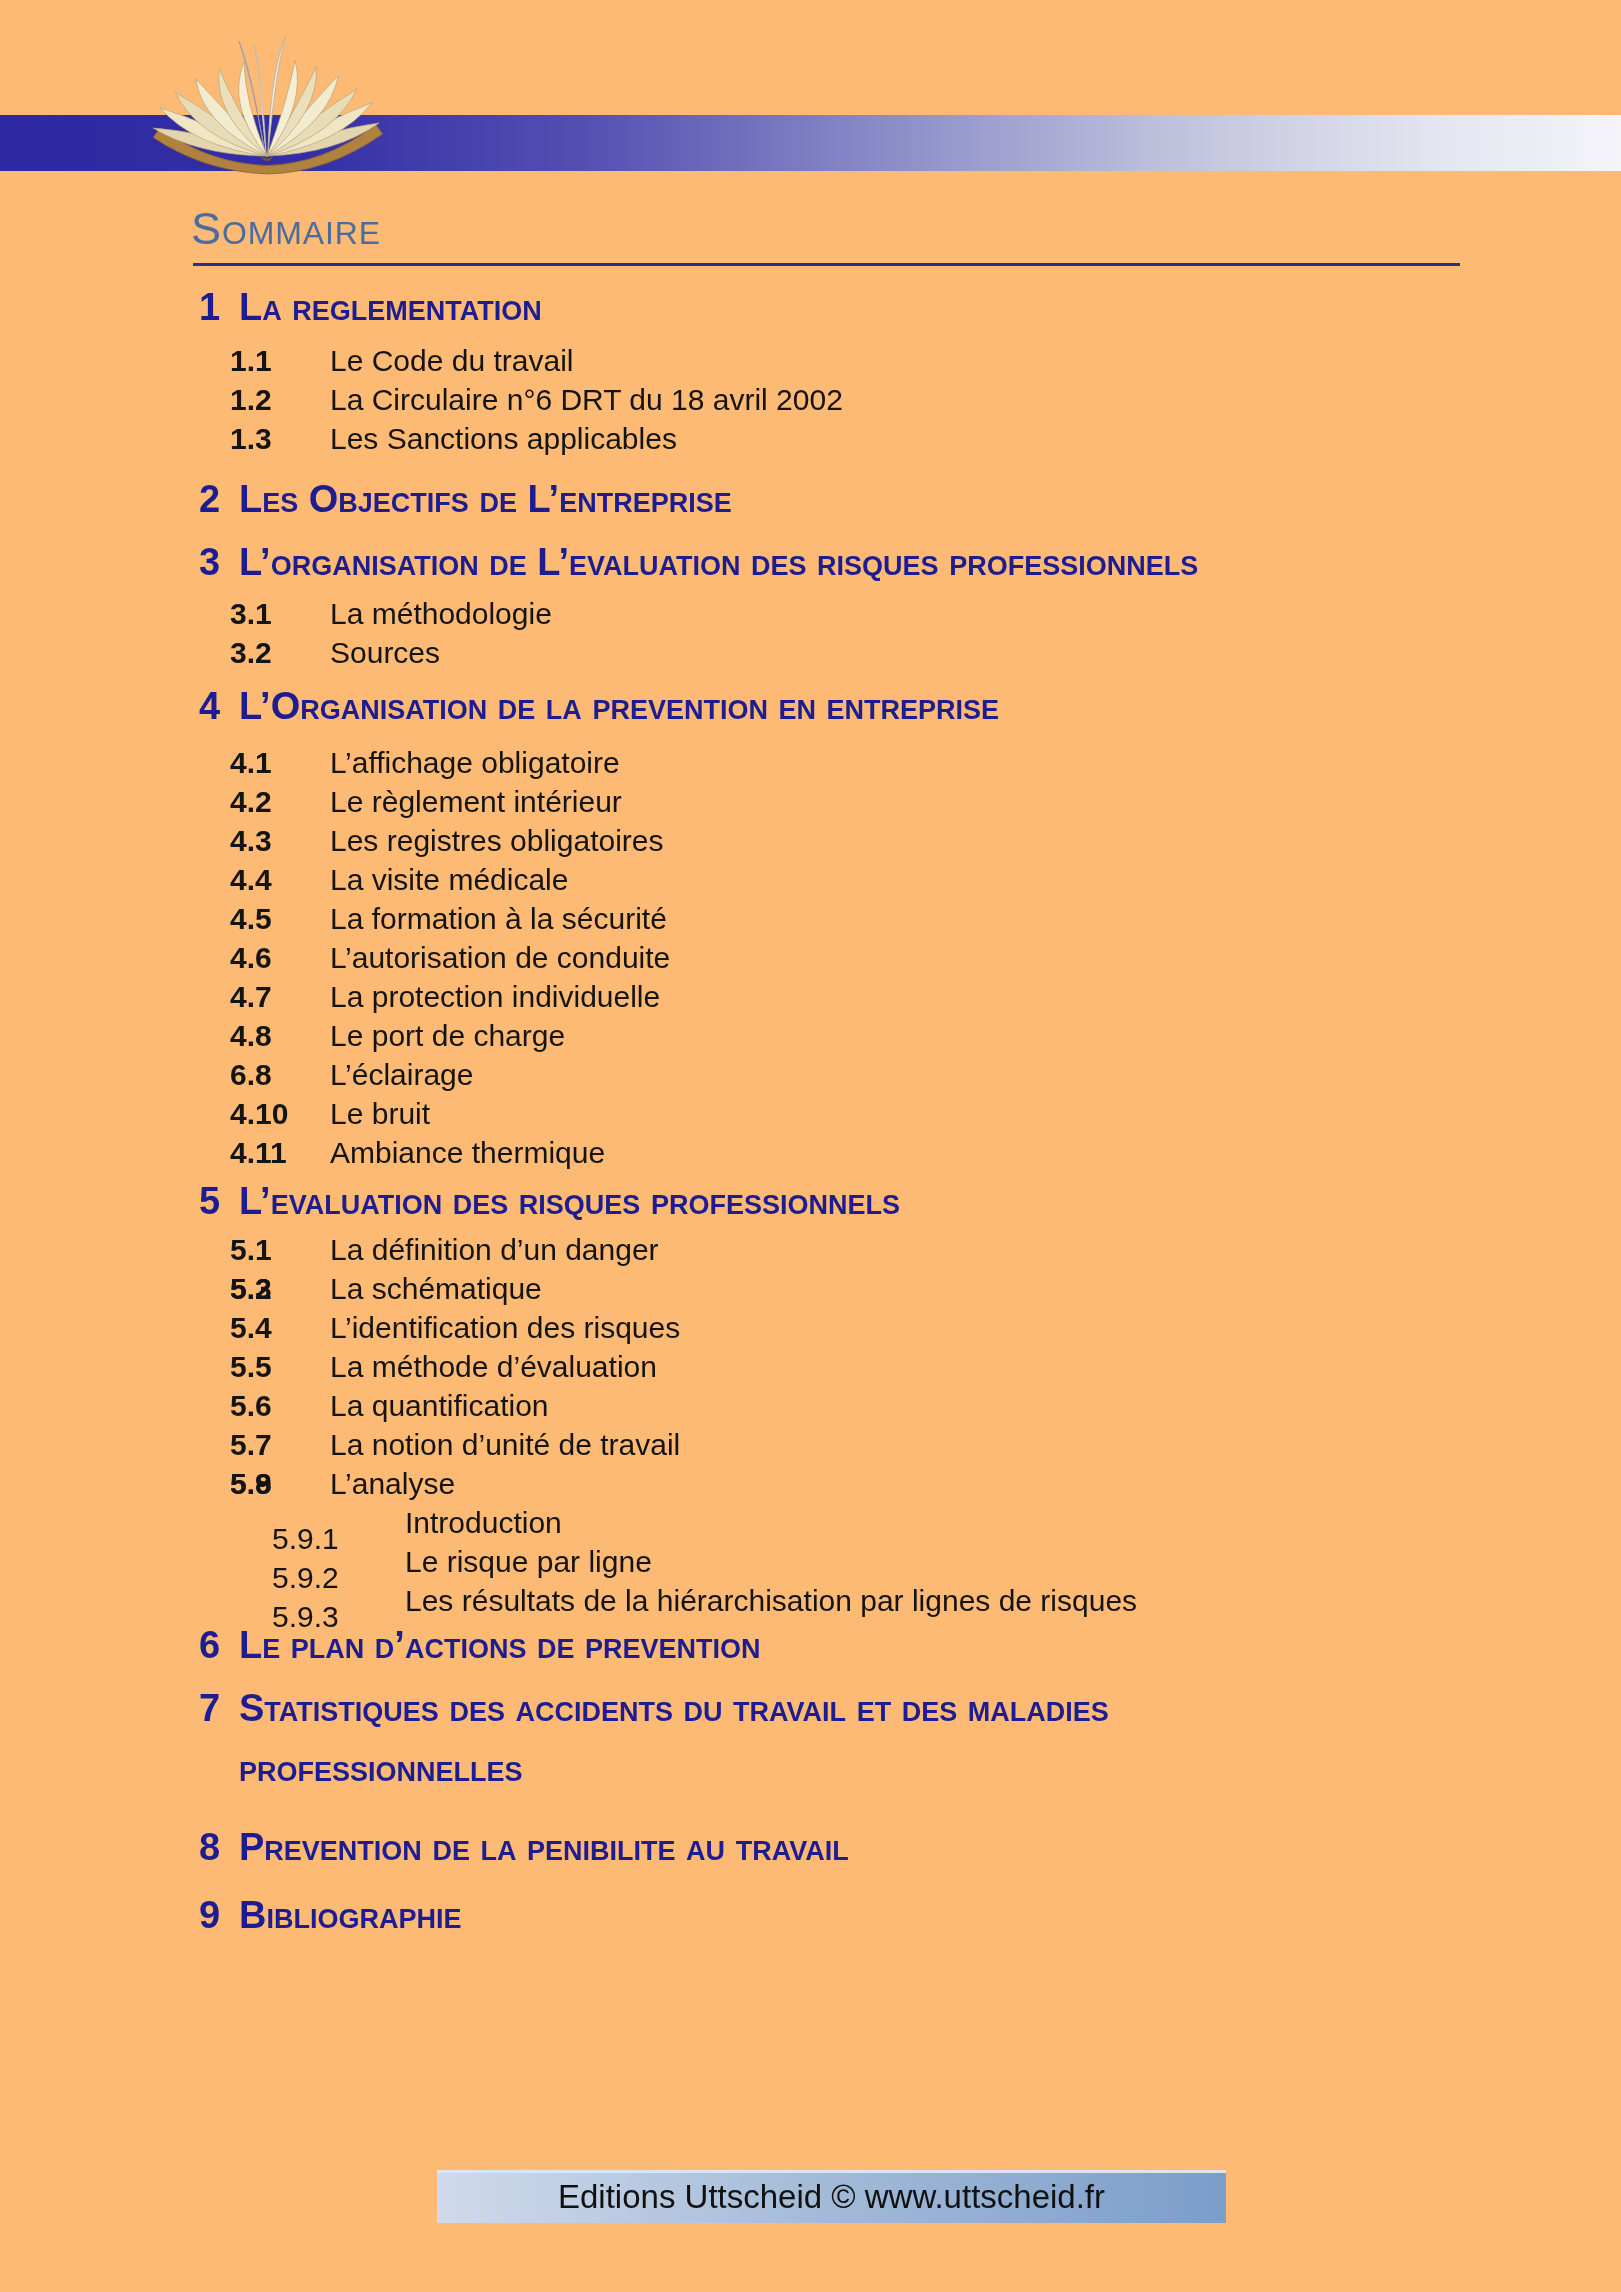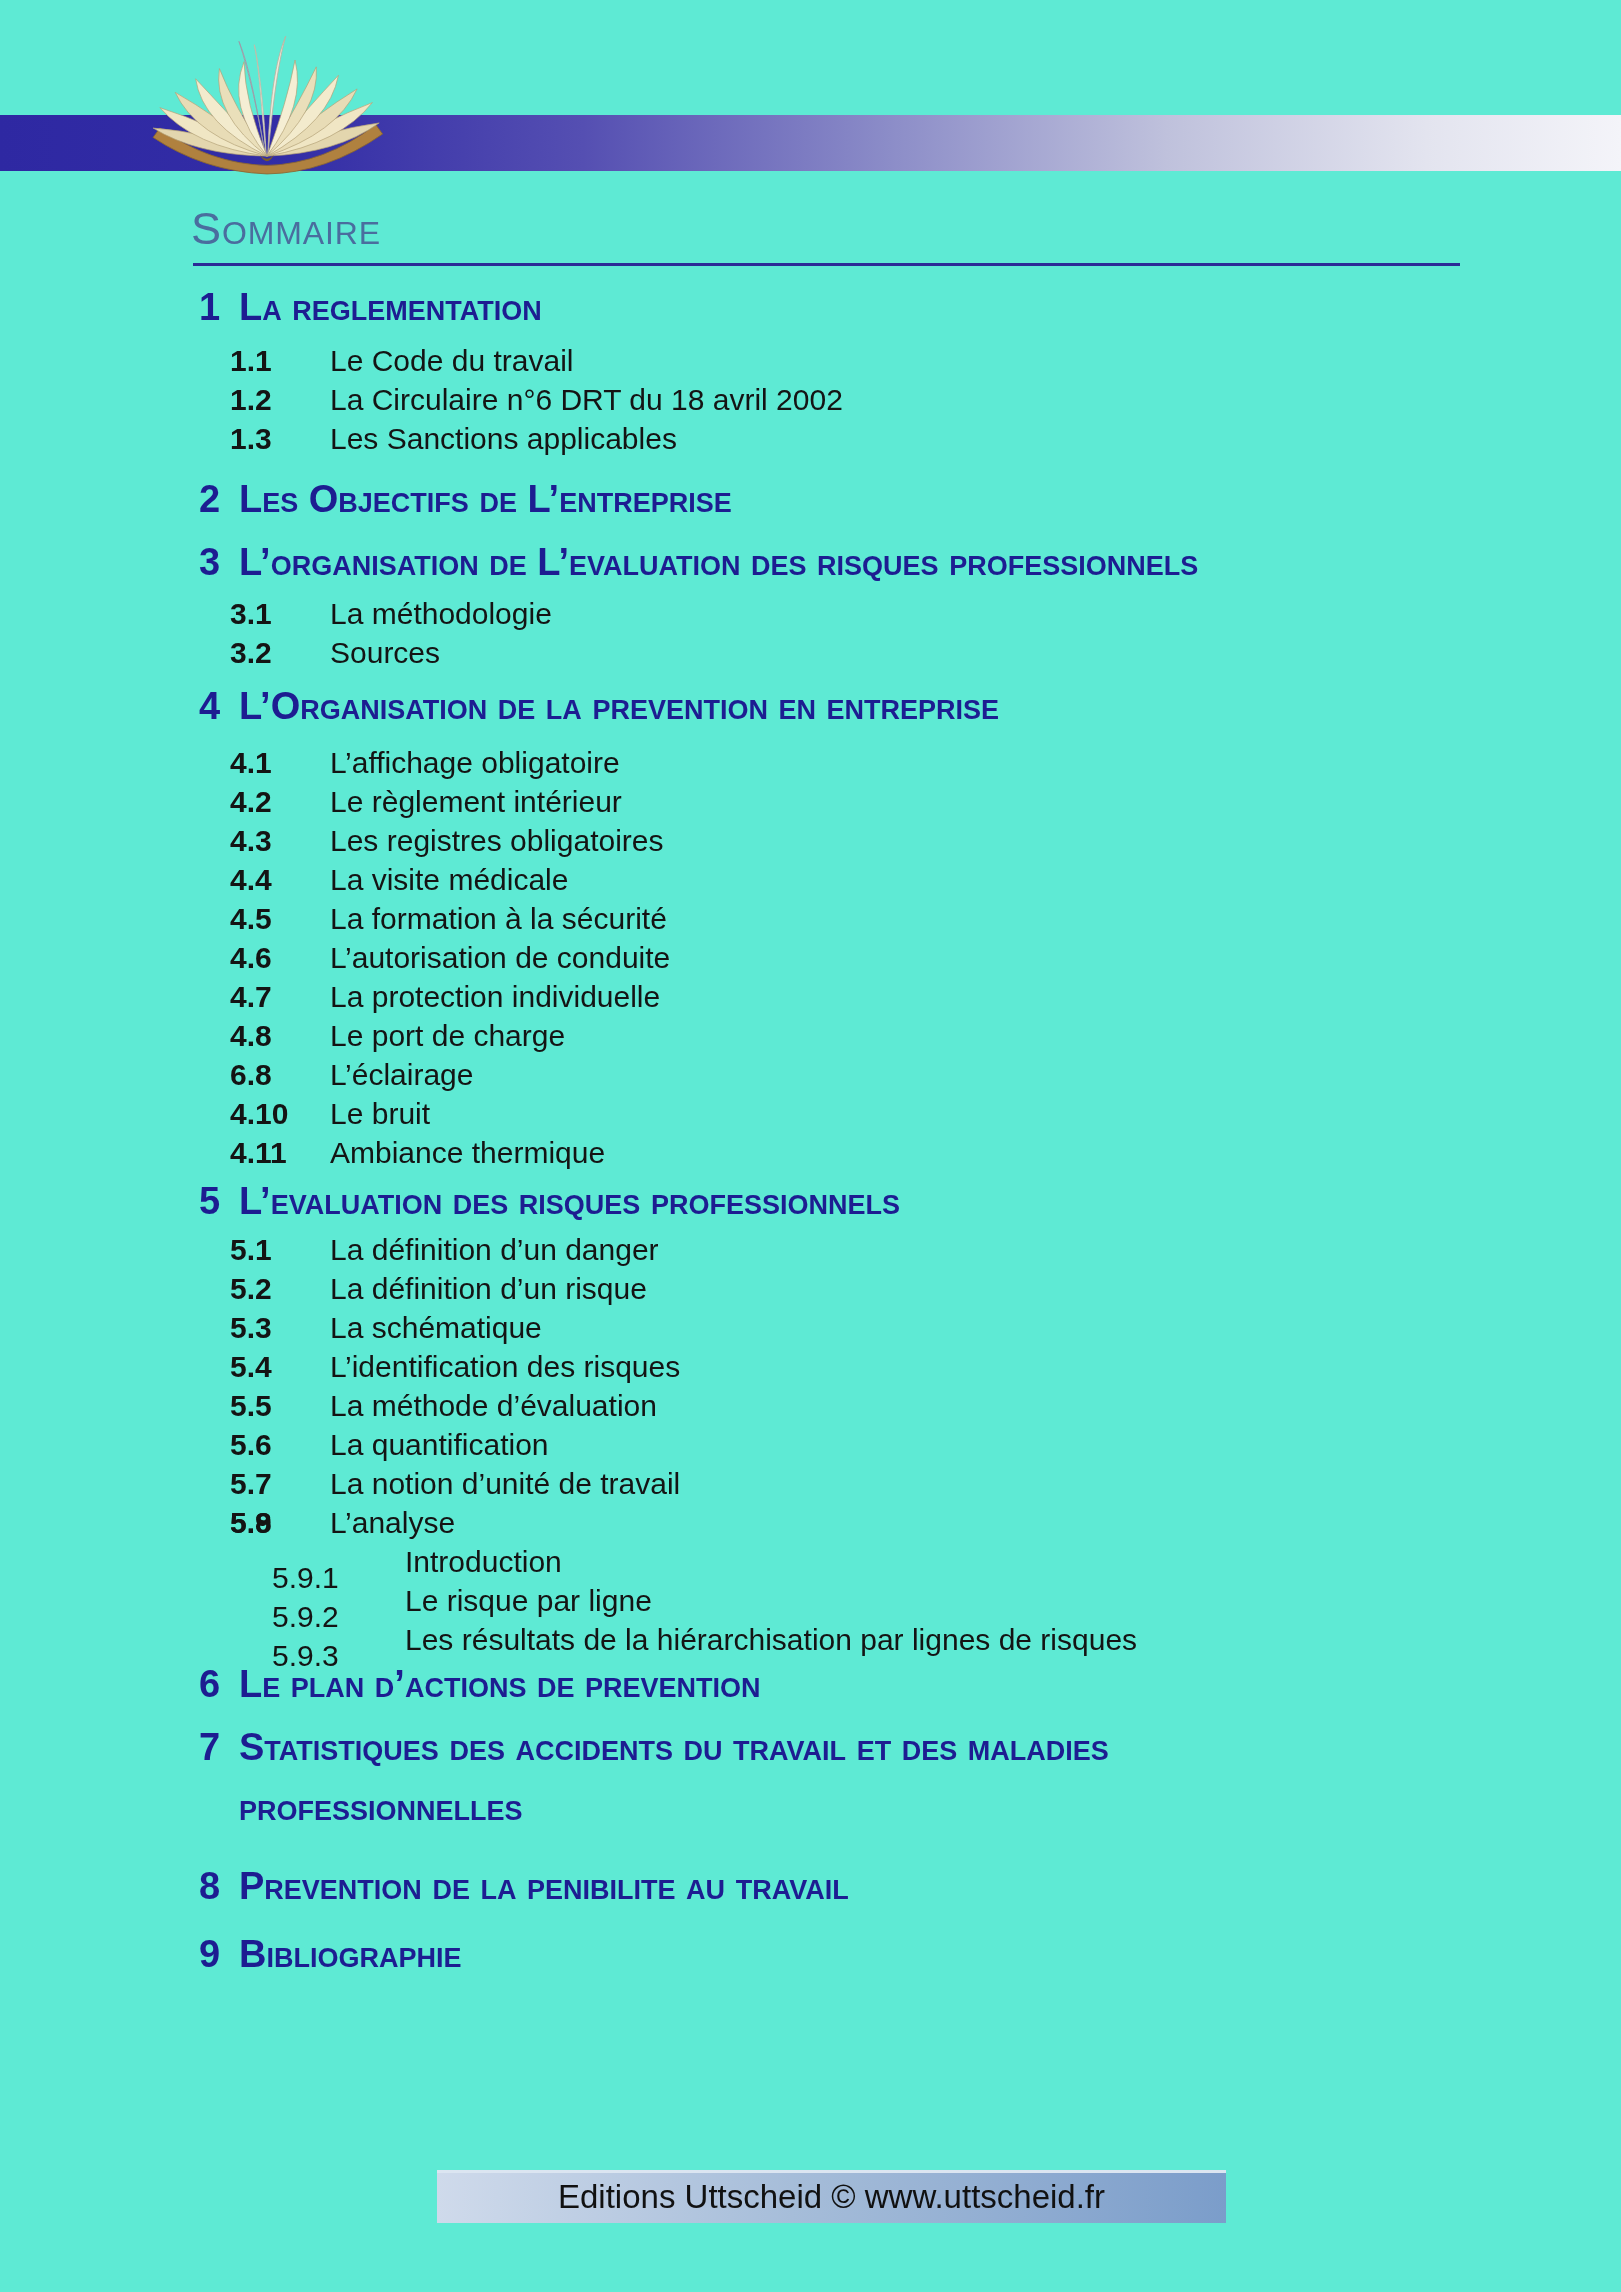--- a/index.html
+++ b/index.html
@@ -1,17 +1,17 @@
 <!DOCTYPE html>
 <html style="font-size:14.3px"><head>
 <meta charset="utf-8">
 <style>
   html,body{margin:0;padding:0;background:#ffffff;}
   .page{
-    position:relative;width:1621px;height:2293px;background:#5eead4;overflow:hidden;
+    position:relative;width:1621px;height:2293px;background:#fdba74;overflow:hidden;
     font-family:"Liberation Sans",sans-serif;
   }
   
   .banner{
     position:absolute;left:0;top:115px;width:1621px;height:56px;
     background:linear-gradient(90deg,#2e28a2 0%,#332da6 18%,#554fb2 36%,#8c8dc8 55%,#bfc1dc 72%,#e3e4ef 88%,#f4f4f9 100%);
   }
   .book{position:absolute;left:131px;top:16px;width:272px;height:168px;}
   
   .doc-title{
@@ -163,21 +163,20 @@
     <div class="row lvl1" style="margin-top:7.2px">
         <span class="num">5</span>
         <span class="txt">L’evaluation des risques professionnels</span>
       </div>
     <div class="row lvl2" style="margin-top:5.4px">
         <span class="num">5.1</span>
         <span class="txt">La définition d’un danger</span>
       </div>
     <div class="row lvl2">
         <span class="num">5.2</span>
-        <span class="txt">La définition d’un risque</span>
       </div>
     <div class="row lvl2">
         <span class="num">5.3</span>
         <span class="txt">La schématique</span>
       </div>
     <div class="row lvl2">
         <span class="num">5.4</span>
         <span class="txt">L’identification des risques</span>
       </div>
     <div class="row lvl2">

